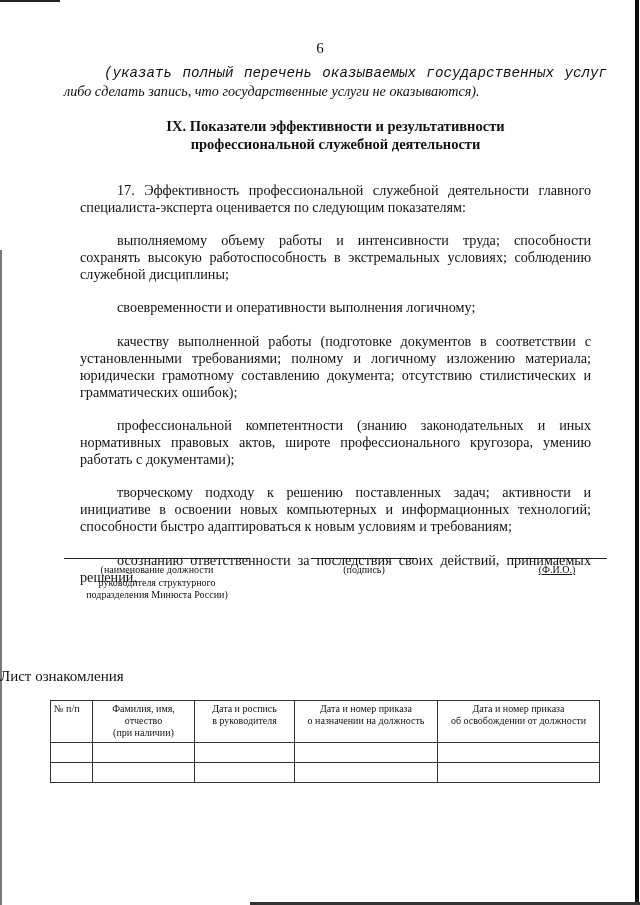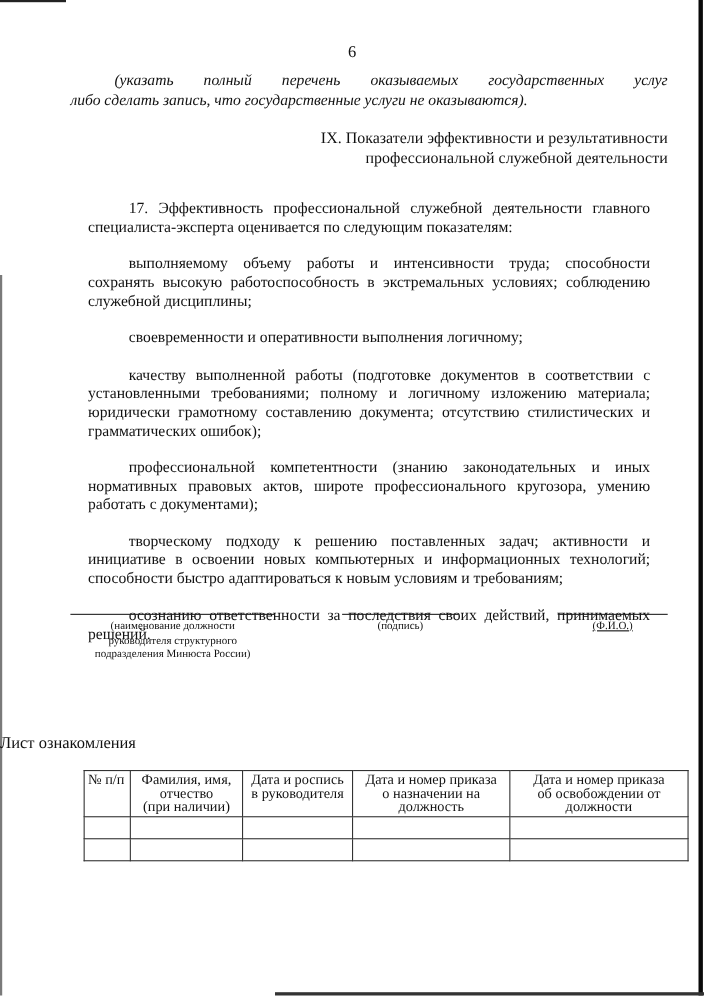--- a/index.html
+++ b/index.html
@@ -6,35 +6,35 @@
   body { width: 640px; height: 905px; position: relative; overflow: hidden;
          font-family: "Liberation Serif", "DejaVu Serif", serif; color: #111; }
   .scan-edge-right { position: absolute; left: 635px; top: 0; width: 4px; height: 905px; background: #0a0a0a; }
   .scan-edge-left { position: absolute; left: 0; top: 250px; width: 2px; height: 655px; background: #7a7a7a; }
   .scan-edge-top { position: absolute; left: 0; top: 0; width: 60px; height: 2px; background: #222; }
   .scan-edge-bottom { position: absolute; left: 250px; top: 902px; width: 390px; height: 3px; background: #333; }
 
   .page-number { position: absolute; top: 40px; left: 0; width: 640px; text-align: center; font-size: 15px; }
 
   .italic-note { position: absolute; left: 64px; width: 543px; top: 64px; font-style: italic; font-size: 14.2px; line-height: 18px; }
-  .italic-note .l1 { display: block; text-align: justify; text-align-last: justify; text-indent: 40px; }
+  .italic-note .l1 { display: block; text-align: justify; text-align-last: justify; text-indent: 40px; font-family: Liberation Mono, monospace; }
   .italic-note .l2 { display: block; }
 
-  .section-title { position: absolute; top: 117px; left: 64px; width: 543px; text-align: right; font-weight: normal; font-size: 14.5px; line-height: 18px; }
+  .section-title { position: absolute; top: 117px; left: 64px; width: 543px; text-align: center; font-weight: bold; font-size: 14.5px; line-height: 18px; }
 
   .body-text { position: absolute; left: 64px; width: 543px; top: 166px; font-size: 14.2px; line-height: 17.1px; }
   .para { text-align: justify; text-indent: 37px; margin: 16px; }
 
   .sig-block { position: absolute; top: 558px; left: 0; width: 640px; height: 60px; font-size: 10px; }
   .sig-line { position: absolute; top: 0; height: 1px; background: #222; }
   .sig-caption { position: absolute; top: 6px; text-align: center; line-height: 12.5px; font-size: 10px; }
 
   .ack-title { position: absolute; top: 668px; left: 0; width: 640px; text-align: left; font-size: 15px; }
 
-  table.ack-table { position: absolute; top: 700px; left: 76px; width: 549px; border-collapse: collapse; font-size: 13px; table-layout: fixed; }
+  table.ack-table { position: absolute; top: 700px; left: 50px; width: 549px; border-collapse: collapse; font-size: 10px; table-layout: fixed; }
   table.ack-table th, table.ack-table td { border: 1px solid #333; padding: 0; vertical-align: top; text-align: center; font-weight: normal; }
   table.ack-table th { height: 39px; line-height: 12px; padding-top: 2px; }
   table.ack-table td { height: 19px; }
   table.ack-table th.c1 { text-align: left; padding-left: 3px; }
 </style>
 </head>
 <body>
 
 <div class="scan-edge-top"></div>
 <div class="scan-edge-left"></div>

